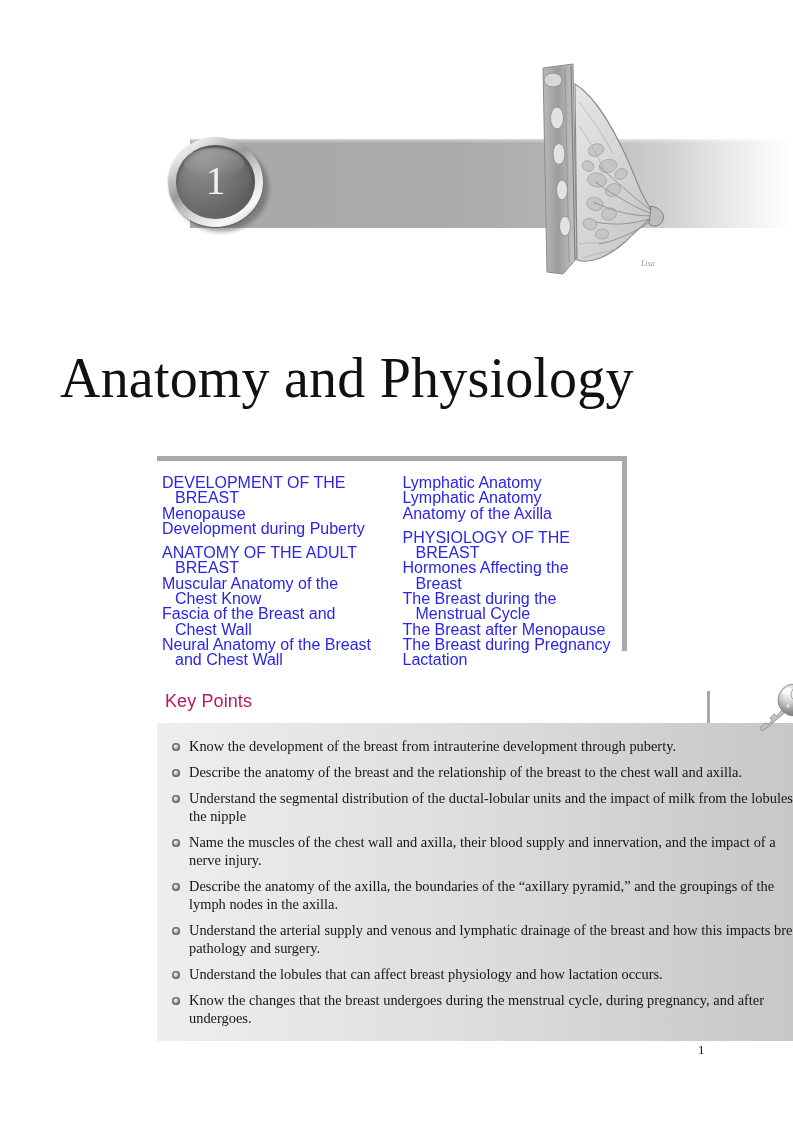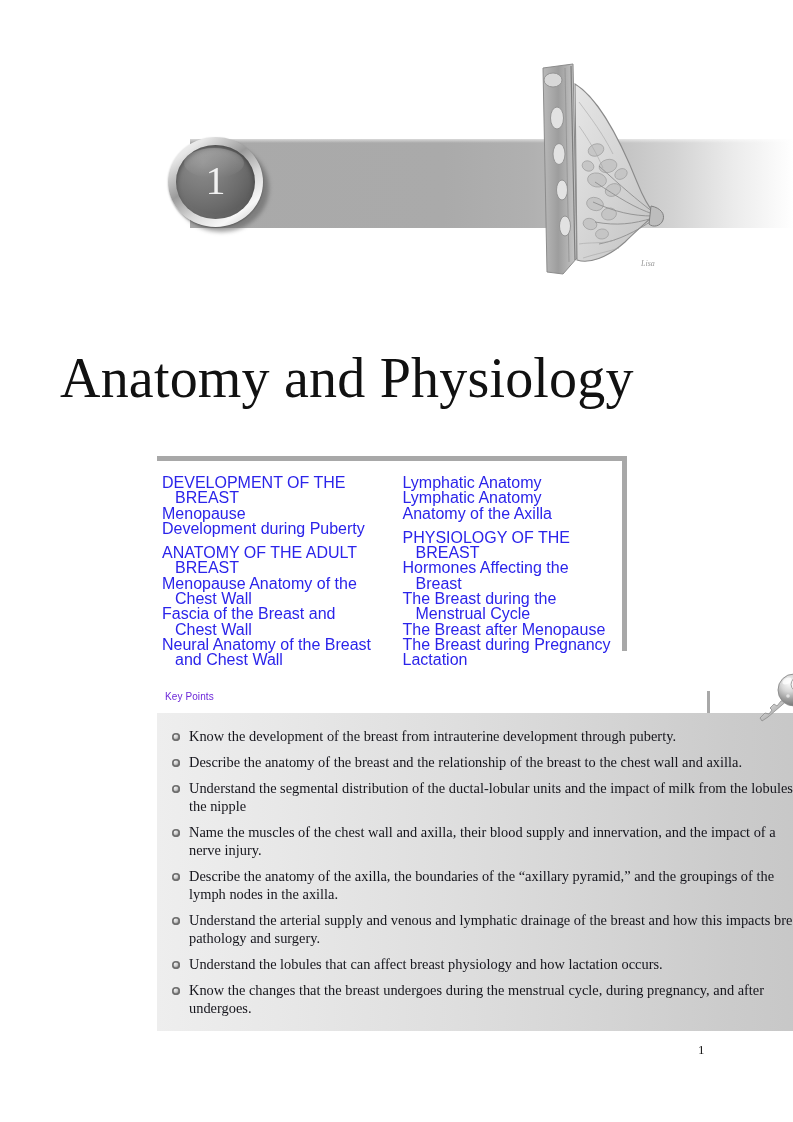--- a/index.html
+++ b/index.html
@@ -188,23 +188,23 @@
   .keypoints-rule {
     position: absolute;
     right: 0;
     top: 0;
     width: 3px;
     height: 36px;
     background: #a8a8a8;
   }
   .keypoints-title {
     font-family: "Liberation Sans", sans-serif;
-    font-size: 10px;
+    font-size: 18px;
     font-weight: 400;
-    color: #6d28d9;
+    color: #be185d;
     margin: 0 0 11px 8px;
     letter-spacing: 0.1px;
   }
   .keypoints-box {
     position: relative;
     width: 667px;
     background: linear-gradient(to right,
         #eeeeee 0%, #e8e8e8 18%, #dedede 45%,
         #d4d4d4 68%, #cbcbcb 86%, #c6c6c6 100%);
     padding: 14px 14px 14px 12px;
@@ -346,21 +346,21 @@
     <div class="toc-cols">
 
       <div class="toc-col">
         <div class="toc-group">
           <p class="toc-heading">DEVELOPMENT OF THE BREAST</p>
           <p class="toc-entry">Menopause</p>
           <p class="toc-entry">Development during Puberty</p>
         </div>
         <div class="toc-group">
           <p class="toc-heading">ANATOMY OF THE ADULT BREAST</p>
-          <p class="toc-entry">Menopause Anatomy of the Chest Wall</p>
+          <p class="toc-entry">Muscular Anatomy of the Chest Know</p>
           <p class="toc-entry">Fascia of the Breast and Chest Wall</p>
           <p class="toc-entry">Neural Anatomy of the Breast and Chest Wall</p>
         </div>
       </div>
 
       <div class="toc-col">
         <div class="toc-group">
           <p class="toc-entry">Lymphatic Anatomy</p>
           <p class="toc-entry">Lymphatic Anatomy</p>
           <p class="toc-entry">Anatomy of the Axilla</p>

